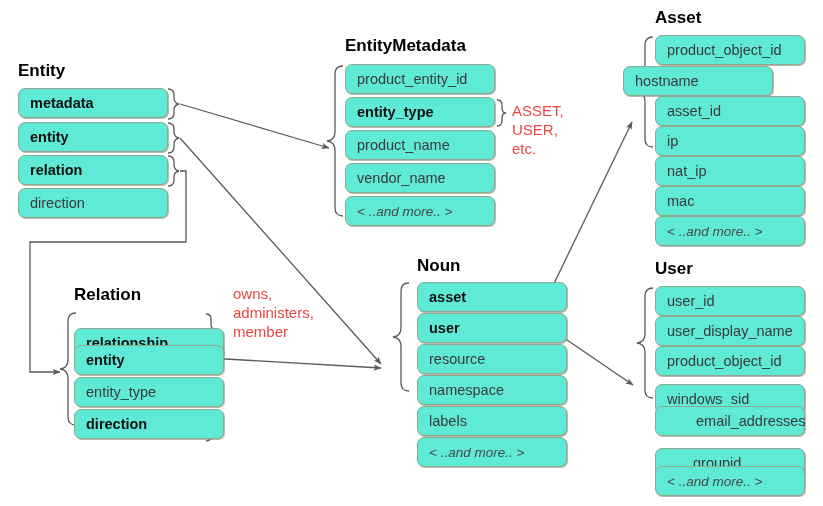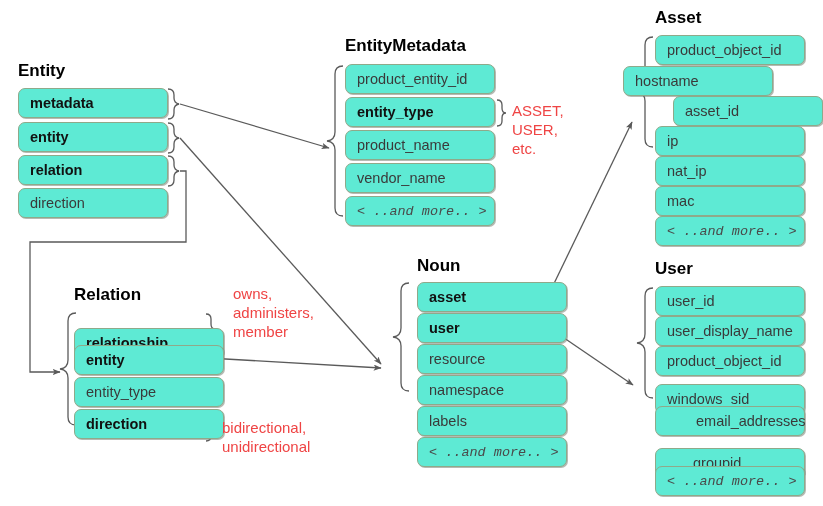--- a/index.html
+++ b/index.html
@@ -9,21 +9,21 @@
   svg.wires{position:absolute;left:0;top:0;width:823px;height:506px;pointer-events:none;}
   .grp{position:absolute;}
   .grp-title{position:absolute;font-weight:bold;font-size:17px;color:#000000;
              letter-spacing:0px;white-space:nowrap;}
   .row{position:absolute;box-sizing:border-box;height:30px;width:150px;
        background:#5eead4;border:1px solid #8fa98a;border-radius:7px;
        box-shadow:1px 1px 0 rgba(120,130,118,.55);
        display:flex;align-items:center;padding-left:11px;
        font-size:14.5px;color:#3a3a3a;white-space:nowrap;}
   .row.b{font-weight:bold;color:#111111;}
-  .row.more{color:#4a4a4a;font-style:italic;font-size:13.5px;font-family:Liberation Mono, monospace;}
+  .row.more{color:#4a4a4a;font-style:italic;font-size:13.5px;}
   .note{position:absolute;font-size:15px;color:#ef4444;line-height:19px;white-space:pre-line;}
 </style>
 </head>
 <body>
 
 <div id="canvas">
 
   <svg class="wires" viewBox="0 0 823 506" xmlns="http://www.w3.org/2000/svg">
     <defs>
       <marker id="ah" markerWidth="9" markerHeight="9" refX="7.4" refY="3.1" orient="auto" markerUnits="userSpaceOnUse">
@@ -80,21 +80,21 @@
     <div class="row b" style="left:345px;top:97px;">entity_type</div>
     <div class="row" style="left:345px;top:130px;">product_name</div>
     <div class="row" style="left:345px;top:163px;">vendor_name</div>
     <div class="row more" style="left:345px;top:196px;">&lt; ..and more.. &gt;</div>
   </div>
 
   <div class="grp">
     <div class="grp-title" style="left:655px;top:8px;">Asset</div>
     <div class="row" style="left:655px;top:35px;">product_object_id</div>
     <div class="row" style="left:623px;top:66px;">hostname</div>
-    <div class="row" style="left:655px;top:96px;margin-left:18px;">asset_id</div>
+    <div class="row" style="left:655px;top:96px;">asset_id</div>
     <div class="row" style="left:655px;top:126px;">ip</div>
     <div class="row" style="left:655px;top:156px;">nat_ip</div>
     <div class="row" style="left:655px;top:186px;">mac</div>
     <div class="row more" style="left:655px;top:216px;">&lt; ..and more.. &gt;</div>
   </div>
 
   <div class="grp">
     <div class="grp-title" style="left:74px;top:285px;">Relation</div>
     <div class="row b" style="left:74px;top:312px;margin-top:16px;">relationship</div>
     <div class="row b" style="left:74px;top:345px;">entity</div>
@@ -122,16 +122,14 @@
     <div class="row" style="left:655px;top:448px;padding-left:37px;">groupid</div>
     <div class="row more" style="left:655px;top:466px;">&lt; ..and more.. &gt;</div>
   </div>
 
   <div class="note" style="left:512px;top:101px;">ASSET,
 USER,
 etc.</div>
   <div class="note" style="left:233px;top:284px;">owns,
 administers,
 member</div>
-  <div class="note" style="left:222px;top:418px;">bidirectional,
-unidirectional</div>
 
 </div>
 
 </body></html>

